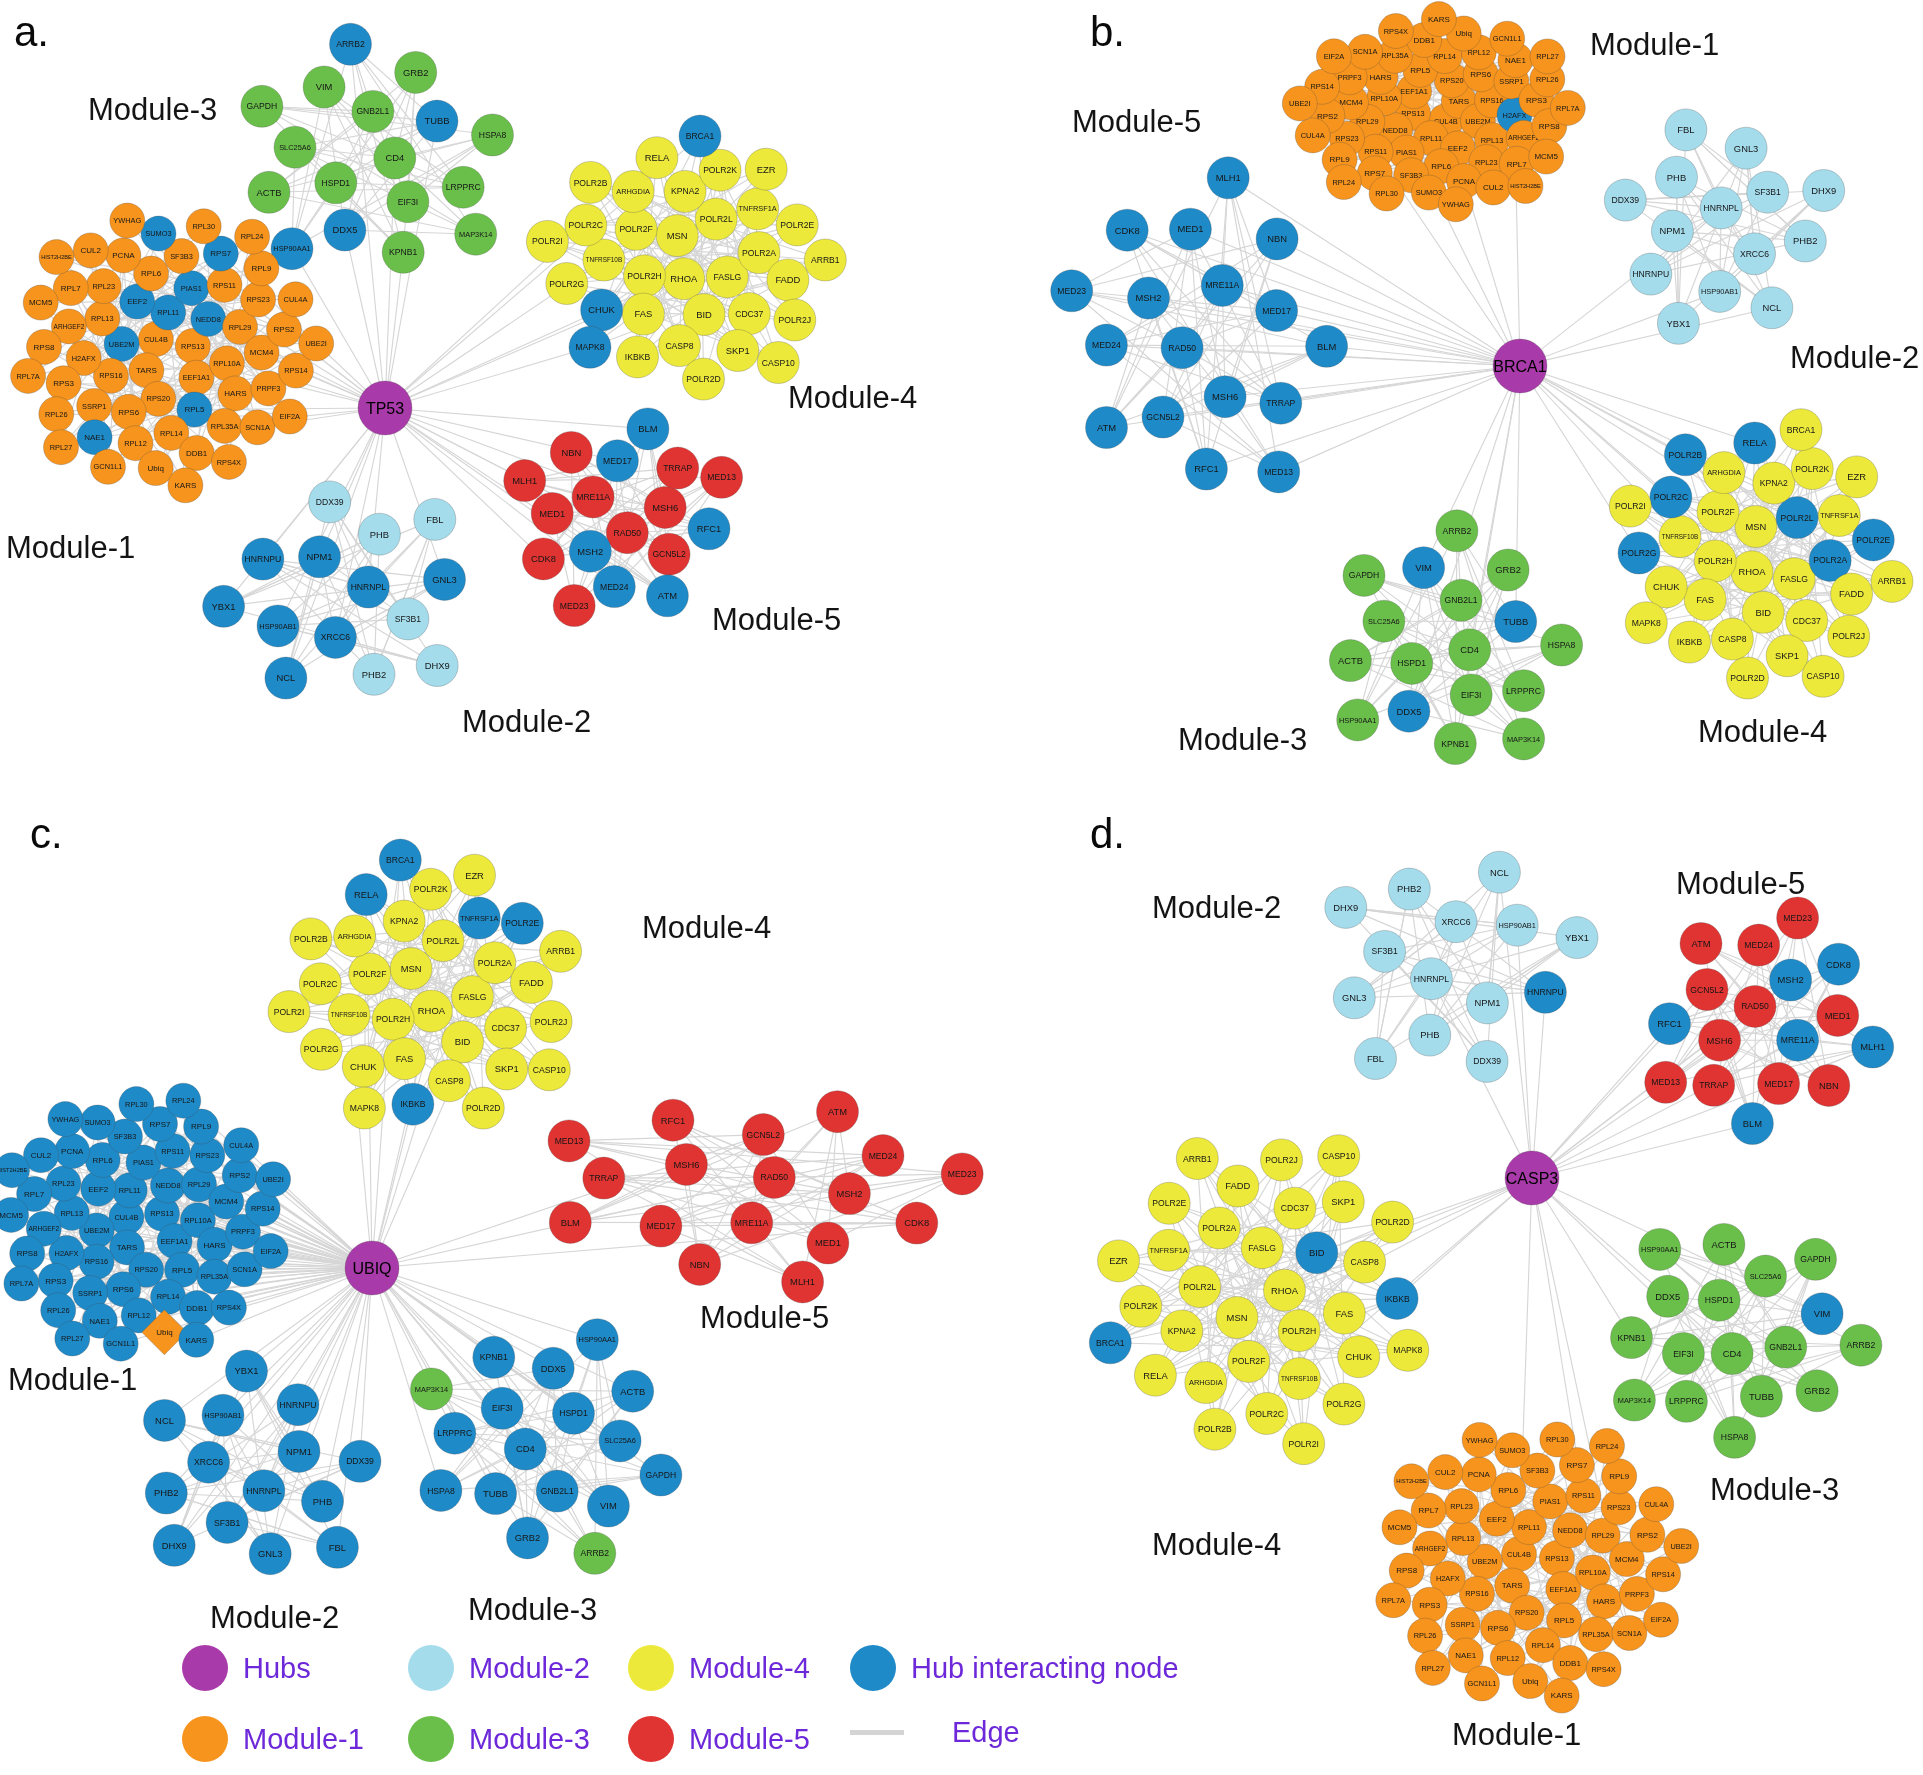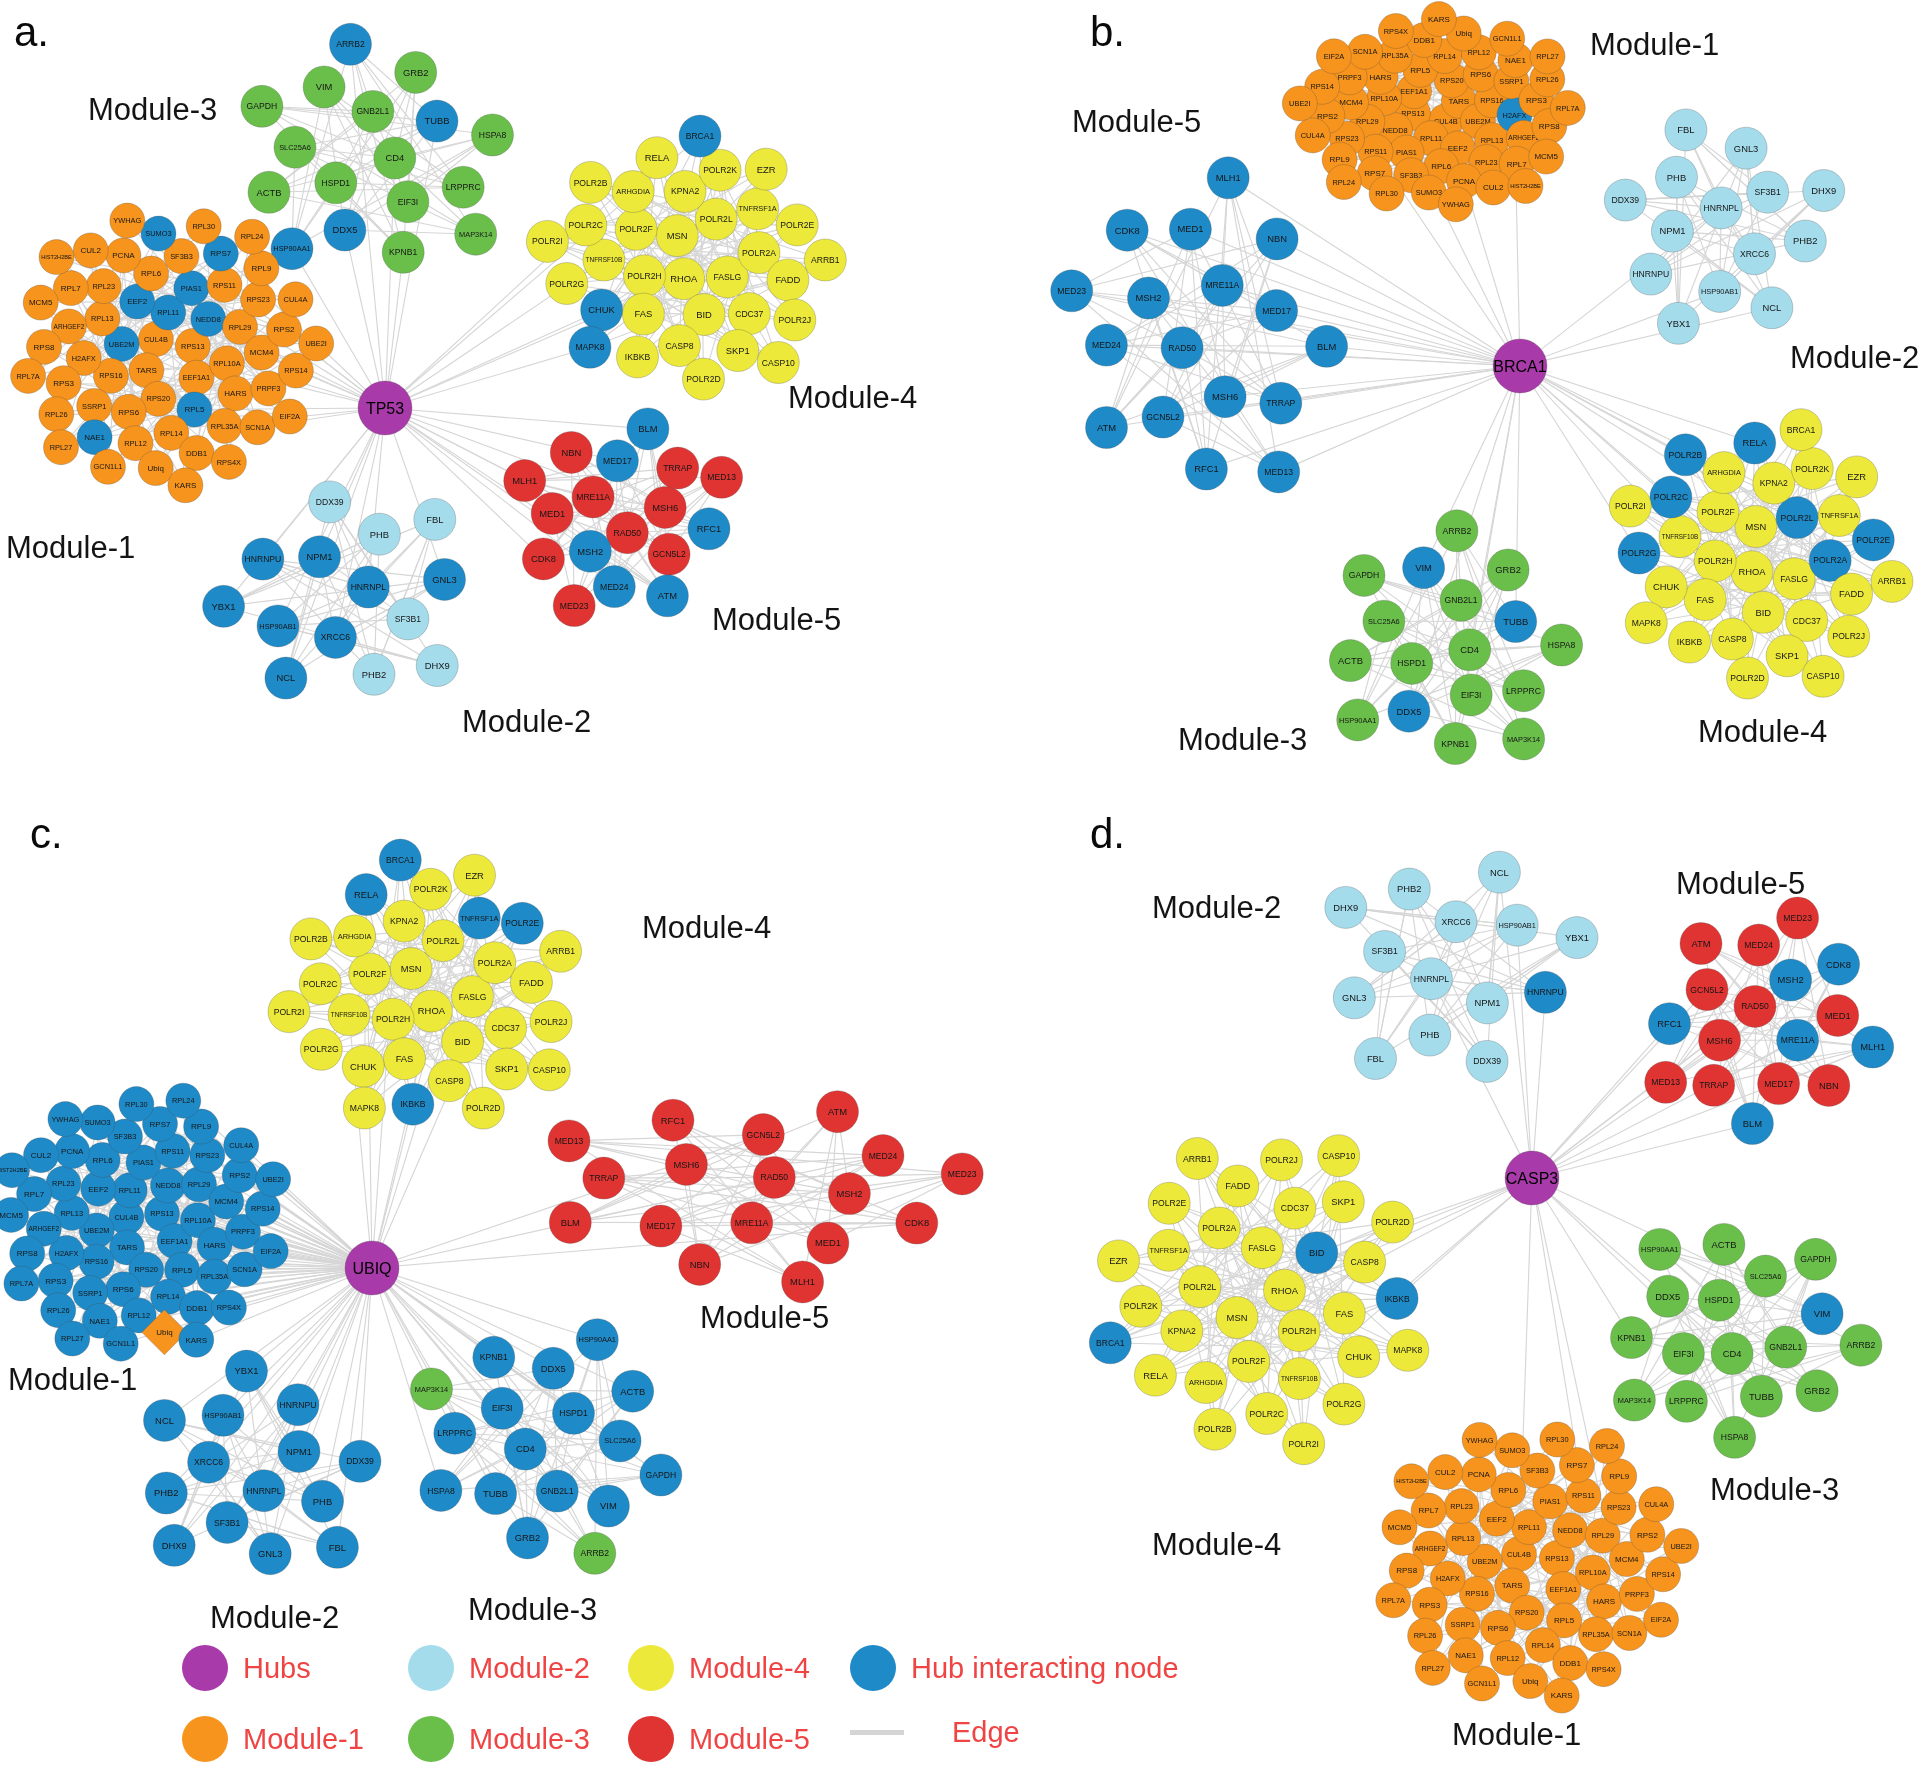--- a/index.html
+++ b/index.html
@@ -9,21 +9,21 @@
   #net { position:absolute; left:0; top:0; }
   .edges line { stroke:#d6d6d6; stroke-width:1.15; stroke-linecap:round; }
   .node { stroke:rgba(70,70,70,0.38); stroke-width:0.7; }
   .nlabel { text-anchor:middle; fill:#161616; }
   .hub-label { text-anchor:middle; fill:#000; font-size:16px; }
   .module-label { fill:#141414; font-size:31px; }
   .panel-letter { fill:#0a0a0a; font-size:42px; }
   .legend-item { position:absolute; display:flex; align-items:center; gap:15px; }
   .legend-swatch { width:46px; height:46px; border-radius:50%; display:inline-block; flex:0 0 auto; }
   .legend-edge { width:54px; height:5px; display:inline-block; flex:0 0 auto; }
-  .legend-label { font-size:29px; color:#ef4444; white-space:nowrap; }
+  .legend-label { font-size:29px; color:#6d28d9; white-space:nowrap; }
   .li1 { left:182px; top:1645px; }
   .li2 { left:182px; top:1716px; }
   .li3 { left:408px; top:1645px; }
   .li4 { left:408px; top:1716px; }
   .li5 { left:628px; top:1645px; }
   .li6 { left:628px; top:1716px; }
   .li7 { left:850px; top:1645px; }
   .li8 { left:850px; top:1716px;gap:48px; }
 </style>
 </head>

